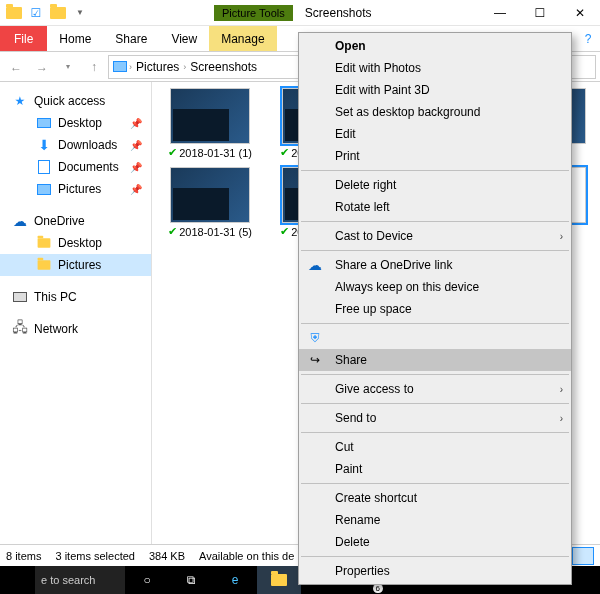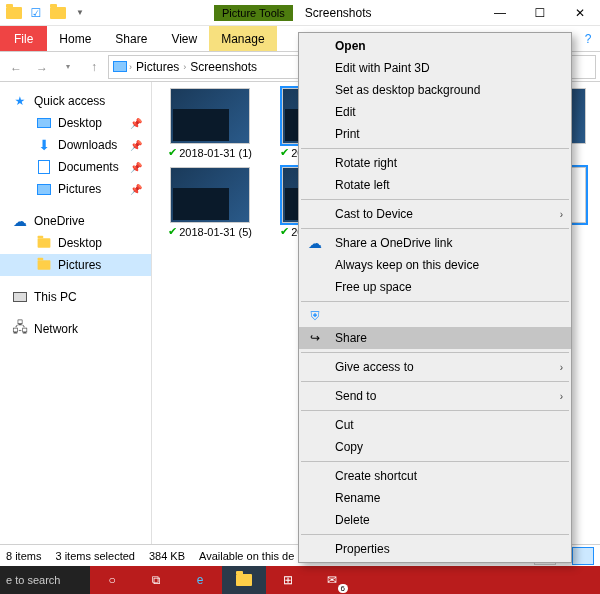--- a/index.html
+++ b/index.html
@@ -50,21 +50,21 @@
 .thumb .cap { font-size: 11px; margin-top: 2px; display: flex; align-items: center; gap: 2px; white-space: nowrap; }
 .thumb .cap .chk { color: #0a0; font-size: 11px; }
 
 
 .statusbar { height: 22px; border-top: 1px solid #d0d0d0; display: flex; align-items: center; font-size: 11px; padding: 0 6px; gap: 14px; }
 .statusbar .spacer { flex: 1; }
 .statusbar .viewbtn { width: 22px; height: 18px; border: 1px solid #ccc; margin-left: 2px; }
 .statusbar .viewbtn.active { background: #cce8ff; border-color: #1e90ff; }
 
 
-.taskbar { height: 28px; background: #b91c1c; display: flex; align-items: flex-start; color: #fff; }
+.taskbar { height: 28px; background: #000000; display: flex; align-items: flex-start; color: #fff; padding-left: 35px; }
 .taskbar .tb-item { width: 44px; height: 28px; display: flex; align-items: center; justify-content: center; position: relative; }
 .taskbar .tb-item.active { background: #2a3a4a; }
 .taskbar .searcharea { flex: 0 0 90px; background: #222; height: 28px; display: flex; align-items: center; padding: 0 6px; font-size: 11px; color: #ccc; }
 .taskbar .badge { position: absolute; bottom: 1px; right: 6px; font-size: 8px; background: #fff; color: #000; border-radius: 6px; padding: 0 3px; }
 
 
 .ctxmenu { position: absolute; left: 298px; top: 32px; width: 274px; background: #eeeeee; border: 1px solid #a0a0a0; box-shadow: 4px 4px 8px rgba(0,0,0,.3); z-index: 100; padding: 2px 0; font-size: 12px; }
 .ctxmenu .mi { height: 22px; display: flex; align-items: center; padding-left: 36px; position: relative; text-align: right; }
 .ctxmenu .mi.bold { font-weight: bold; }
 .ctxmenu .mi.hov { background: #c5c5c5; }
@@ -275,34 +275,37 @@
     </div>
   <div class="tb-item">⊞</div>
   <div class="tb-item">✉<span class="badge">6</span></div>
 </div>
 
 <div class="ctxmenu">
   <div class="mi bold">
       <span>Open</span>
     </div>
   <div class="mi">
+      <span>Edit with Photos</span>
+    </div>
+  <div class="mi">
       <span>Edit with Paint 3D</span>
     </div>
   <div class="mi">
       <span>Set as desktop background</span>
     </div>
   <div class="mi">
       <span>Edit</span>
     </div>
   <div class="mi">
       <span>Print</span>
     </div>
   <hr>
   <div class="mi">
-      <span>Rotate right</span>
+      <span>Delete right</span>
     </div>
   <div class="mi">
       <span>Rotate left</span>
     </div>
   <hr>
   <div class="mi">
       <span>Cast to Device</span>
       <span class="arrow">›</span>
     </div>
   <hr>
@@ -332,21 +335,21 @@
   <hr>
   <div class="mi">
       <span>Send to</span>
       <span class="arrow">›</span>
     </div>
   <hr>
   <div class="mi">
       <span>Cut</span>
     </div>
   <div class="mi">
-      <span>Copy</span>
+      <span>Paint</span>
     </div>
   <hr>
   <div class="mi">
       <span>Create shortcut</span>
     </div>
   <div class="mi">
       <span>Rename</span>
     </div>
   <div class="mi">
       <span>Delete</span>

